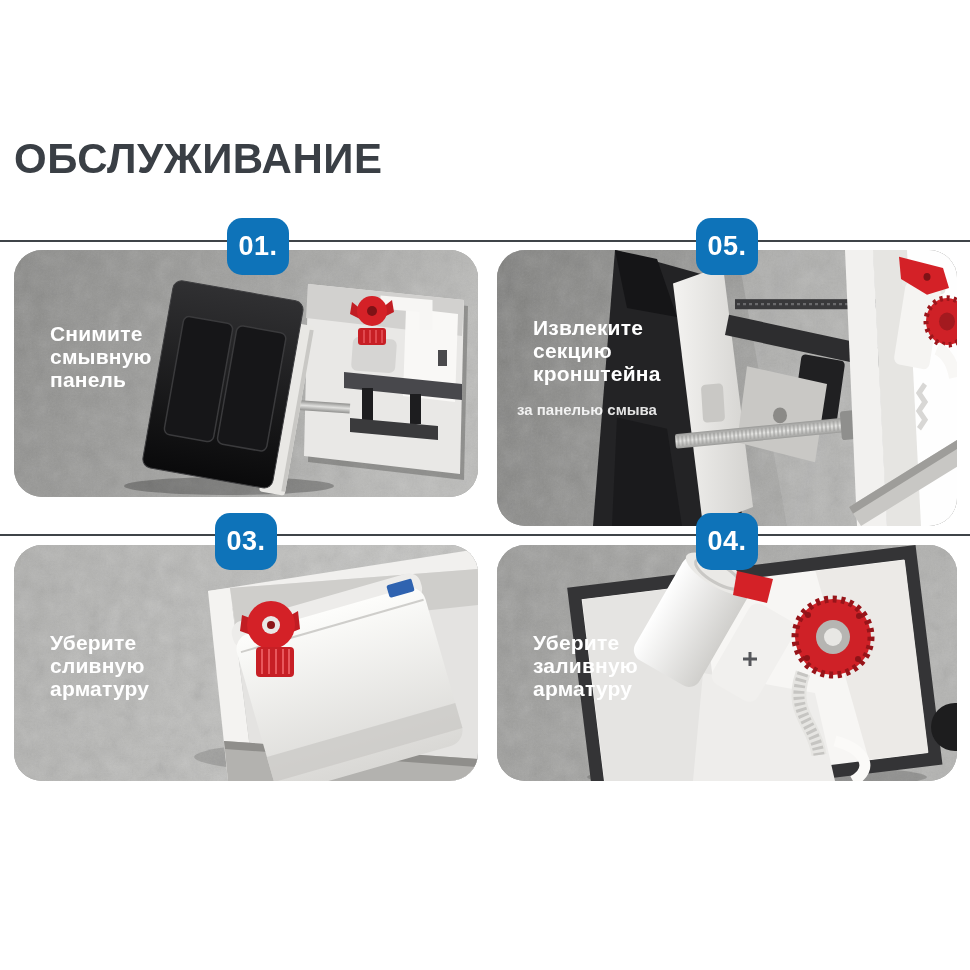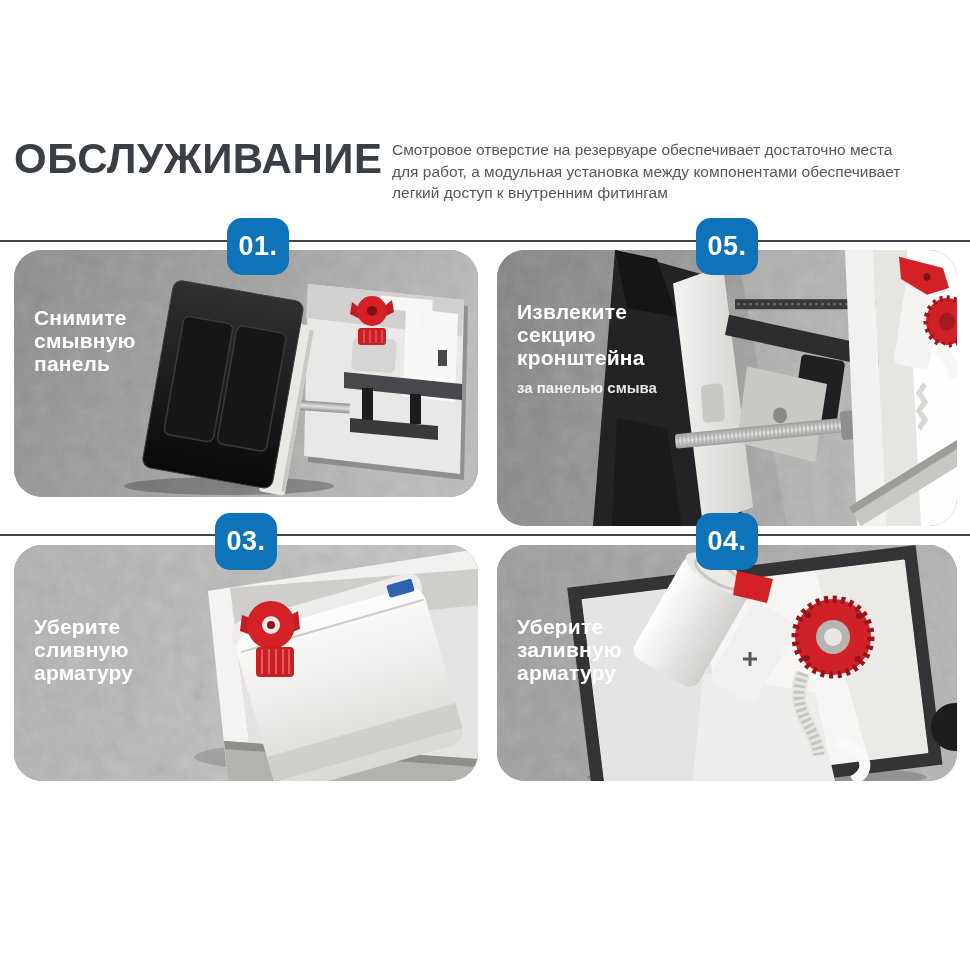--- a/index.html
+++ b/index.html
@@ -27,21 +27,21 @@
   .panel-1{left:14px; top:250px;width:464px;height:247px;}
   .panel-2{left:497px;top:250px;width:460px;height:276px;}
   .panel-3{left:14px; top:545px;width:464px;height:236px;}
   .panel-4{left:497px;top:545px;width:460px;height:236px;}
   .photo{position:absolute;inset:0;width:100%;height:100%;display:block;}
   .caption{position:absolute;left:20px;z-index:3;}
   .panel-1 .caption{top:56px;}
   .panel-2 .caption{top:50px;}
   .panel-3 .caption,.panel-4 .caption{top:70px;}
   .step-title{
-    margin:0;font-size:21px;line-height:23px;font-weight:700;
+    margin:16px;font-size:21px;line-height:23px;font-weight:700;
     color:var(--panel-text,#FFFFFF);white-space:pre-line;letter-spacing:.2px;
   }
   .step-subtitle{
     margin:10px 0 0 0;font-size:15px;font-weight:700;
     color:rgba(255,255,255,.88);
   }
   .step-subtitle:empty{display:none;}
   
   .badge{
     position:absolute;width:62px;height:57px;border-radius:15px;
@@ -71,21 +71,20 @@
         <feColorMatrix type="saturate" values="0"></feColorMatrix>
       </filter>
       <filter id="grainfine" x="0" y="0" width="100%" height="100%">
         <feTurbulence type="fractalNoise" baseFrequency="0.55" numOctaves="2" seed="3" stitchTiles="stitch"></feTurbulence>
         <feColorMatrix type="saturate" values="0"></feColorMatrix>
       </filter>
     </defs>
   </svg>
 
   <h1 class="title">ОБСЛУЖИВАНИЕ</h1>
-  <p class="intro">Смотровое отверстие на резервуаре обеспечивает достаточно места для работ, а модульная установка между компонентами обеспечивает легкий доступ к внутренним фитингам</p>
 
   <div class="divider divider-1"></div>
   <div class="divider divider-2"></div>
 
   <section class="panel panel-1">
     <svg class="photo" viewBox="0 0 464 247" preserveAspectRatio="none">
       <defs>
         <linearGradient id="p1bg" x1="0" y1="0" x2="1" y2="0.25">
           <stop offset="0" stop-color="#8a8a88"></stop>
             <stop offset="0.55" stop-color="#a3a3a1"></stop>

